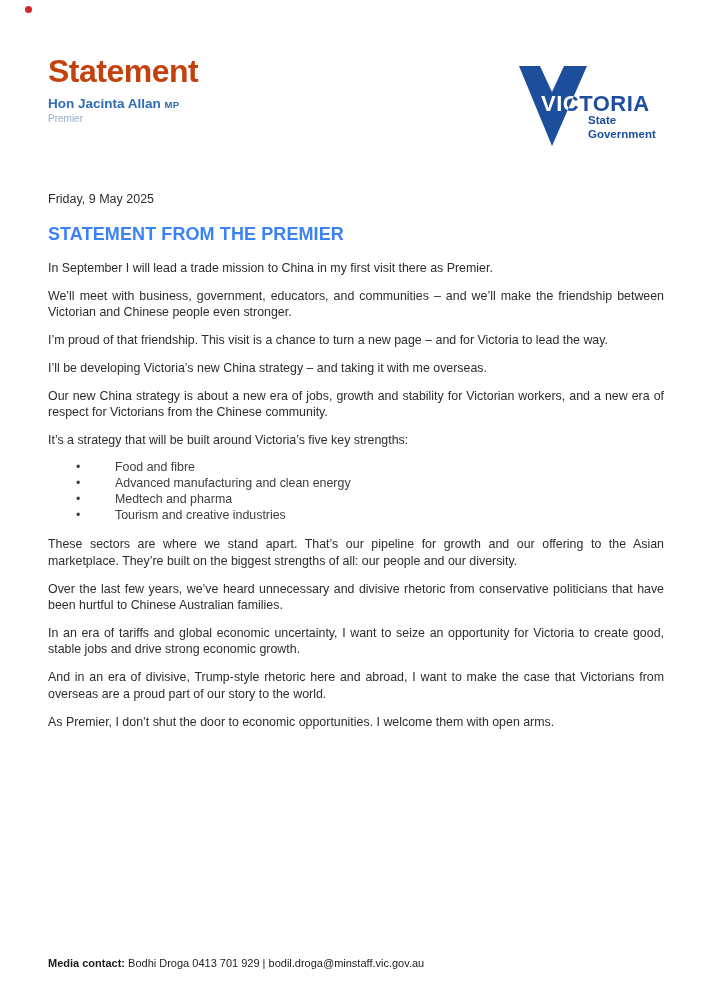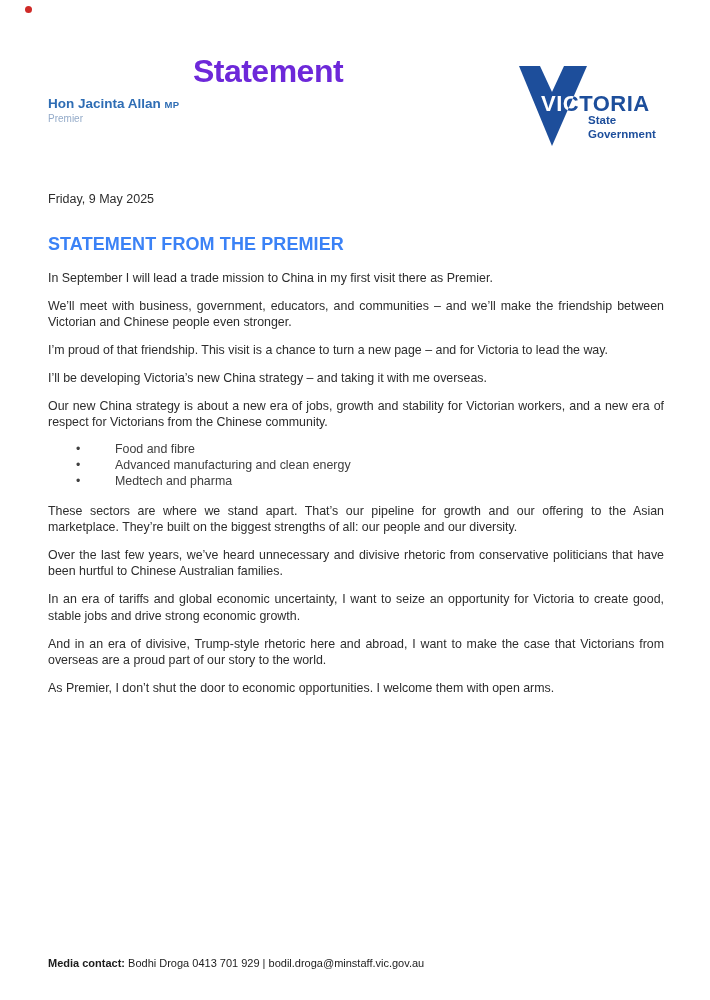--- a/index.html
+++ b/index.html
@@ -24,23 +24,22 @@
   
   .masthead {
     position: absolute;
     left: 48px; top: 54px;
     width: 440px;
   }
   .masthead-title {
     font-size: 32px;
     font-weight: bold;
     letter-spacing: -0.5px;
-    color: #6d28d9;
+    color: #c2410c;
     line-height: 1.1;
-    text-align: center;
   }
   .masthead-author {
     margin-top: 7px;
     font-size: 13.5px;
     font-weight: bold;
     color: #2e6db4;
     line-height: 1.15;
   }
   .masthead-author .suffix {
     font-size: 9.5px;
@@ -59,21 +58,21 @@
   }
   
   .content {
     position: absolute;
     left: 48px; top: 192px;
     width: 616px;
   }
   .date-line {
     font-size: 12.5px;
     color: #2d2d2d;
-    margin-bottom: 28px;
+    margin-bottom: 18px;
   }
   h1.doc-heading {
     font-size: 18px;
     font-weight: bold;
     color: #3b82f6;
     letter-spacing: 0.1px;
     margin-bottom: 15px;
   }
   .body-paragraphs p, .closing-paragraphs p {
     font-size: 12.4px;
@@ -143,27 +142,29 @@
     <div class="date-line">Friday, 9 May 2025</div>
     <h1 class="doc-heading">STATEMENT FROM THE PREMIER</h1>
 
     <div class="body-paragraphs">
 
     <p>In September I will lead a trade mission to China in my first visit there as Premier.</p>
         <p>We’ll meet with business, government, educators, and communities – and we’ll make the friendship between Victorian and Chinese people even stronger.</p>
         <p>I’m proud of that friendship. This visit is a chance to turn a new page – and for Victoria to lead the way.</p>
         <p>I’ll be developing Victoria’s new China strategy – and taking it with me overseas.</p>
         <p>Our new China strategy is about a new era of jobs, growth and stability for Victorian workers, and a new era of respect for Victorians from the Chinese community.</p>
+        <p>It’s a strategy that will be built around Victoria’s five key strengths:</p>
       </div>
 
     <ul class="strengths">
 
     <li>Food and fibre</li>
         <li>Advanced manufacturing and clean energy</li>
         <li>Medtech and pharma</li>
+        <li>Tourism and creative industries</li>
       </ul>
 
     <div class="closing-paragraphs">
 
     <p>These sectors are where we stand apart. That’s our pipeline for growth and our offering to the Asian marketplace. They’re built on the biggest strengths of all: our people and our diversity.</p>
         <p>Over the last few years, we’ve heard unnecessary and divisive rhetoric from conservative politicians that have been hurtful to Chinese Australian families.</p>
         <p>In an era of tariffs and global economic uncertainty, I want to seize an opportunity for Victoria to create good, stable jobs and drive strong economic growth.</p>
         <p>And in an era of divisive, Trump-style rhetoric here and abroad, I want to make the case that Victorians from overseas are a proud part of our story to the world.</p>
         <p>As Premier, I don’t shut the door to economic opportunities. I welcome them with open arms.</p>
       </div>

